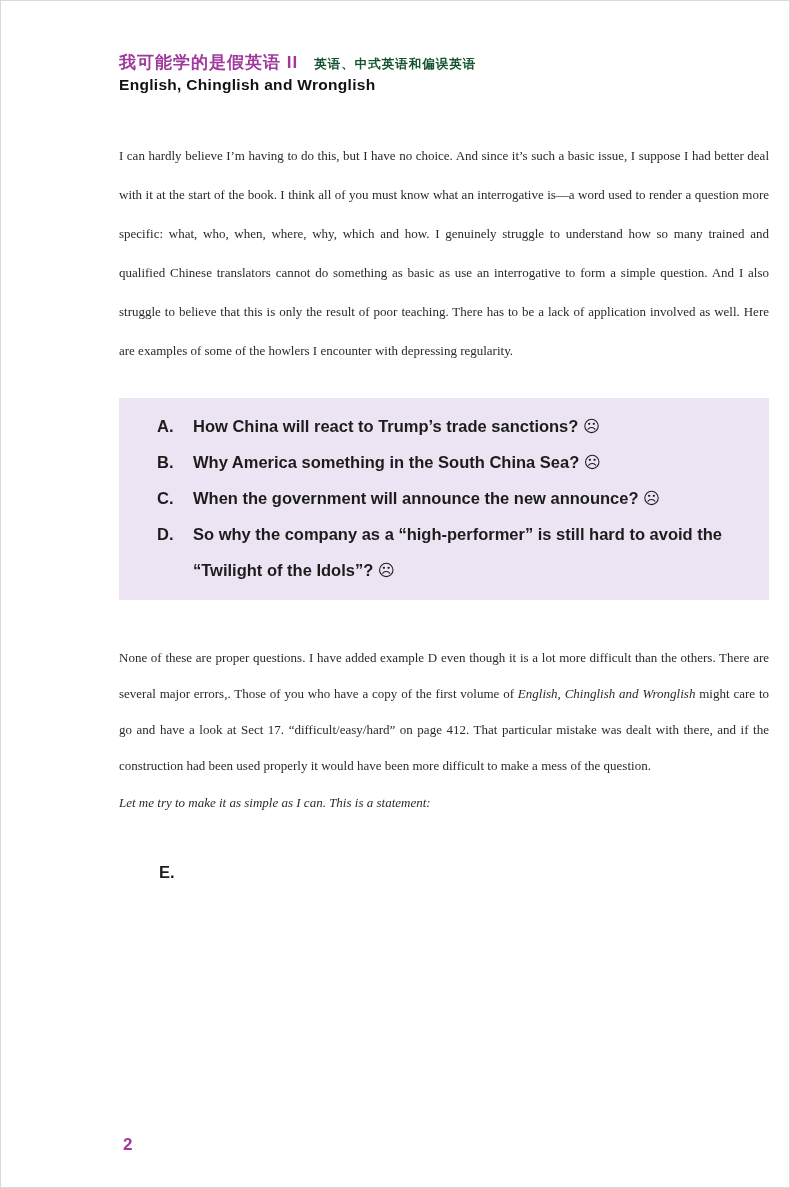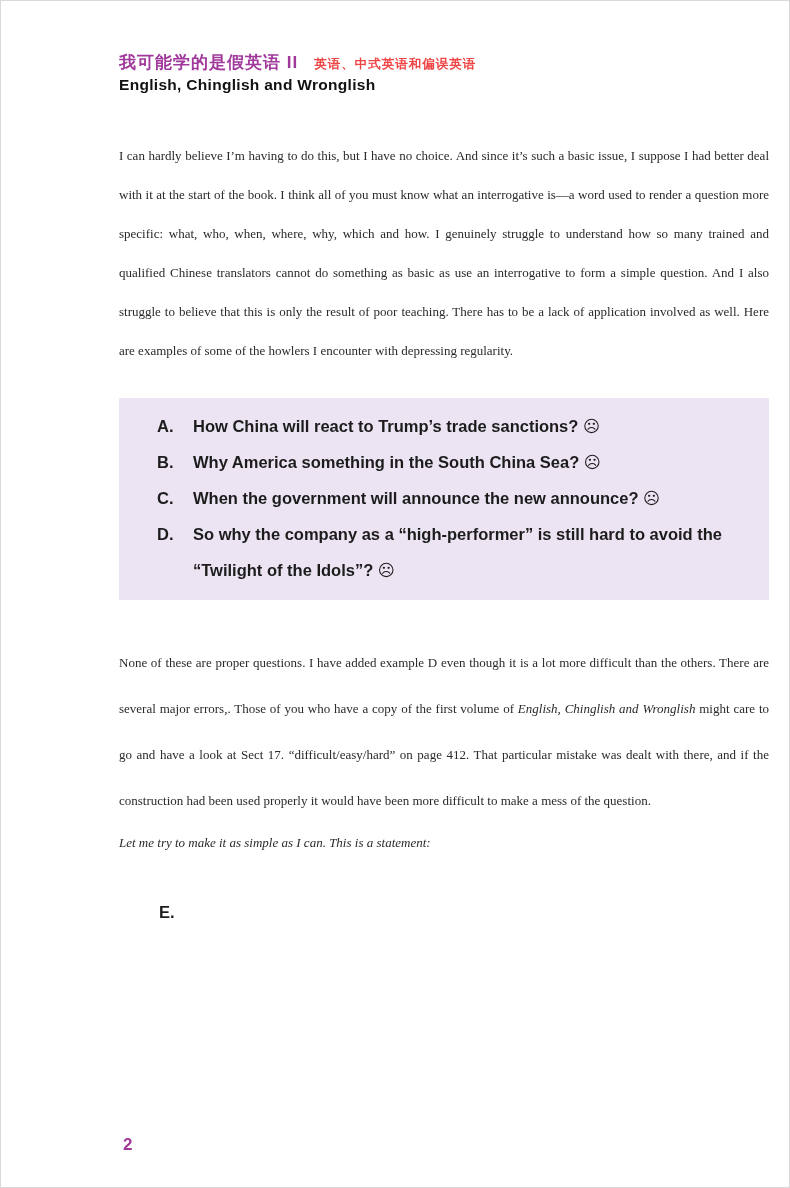--- a/index.html
+++ b/index.html
@@ -14,32 +14,32 @@
     overflow: hidden;
     font-family: "Liberation Serif", "DejaVu Serif", serif;
     color: #2b2b2b;
   }
   .content { padding: 50px 20px 0 118px; }
 
   
   .header { font-family: "Liberation Sans", "DejaVu Sans", sans-serif; }
   .header-line1 { display: flex; align-items: baseline; }
   .hdr-cn  { color: #a0399b; font-weight: bold; font-size: 17px; letter-spacing: 1px; }
-  .hdr-sub { color: #ef4444; font-weight: bold; font-size: 12.5px; margin-left: 16px; letter-spacing: 1px; }
+  .hdr-sub { color: #14532d; font-weight: bold; font-size: 12.5px; margin-left: 16px; letter-spacing: 1px; }
   .hdr-en  { margin-top: 2px; font-weight: bold; font-size: 15.5px; color: #111; letter-spacing: 0.3px; }
 
   
   .para {
     font-size: 13px;
     line-height: 39px;
     text-align: justify;
     color: #2a2a2a;
   }
   .intro { margin-top: 42px; }
-  .discussion { margin-top: 40px; line-height: 46px; }
+  .discussion { margin-top: 40px; line-height: 36px; }
   .statement-intro { line-height: 38px; text-align: left; font-style: italic; }
   .book-title-italic { font-style: italic; }
 
   
   .example-box {
     margin-top: 28px;
     background: #ece4f3;
     padding: 10px 12px 12px 38px;
   }
   .ex-item {

